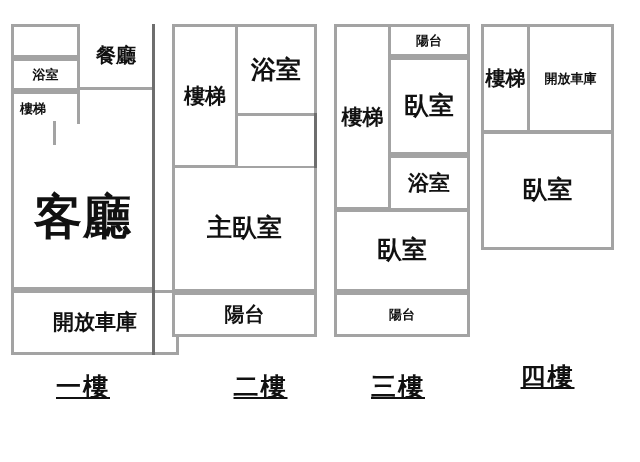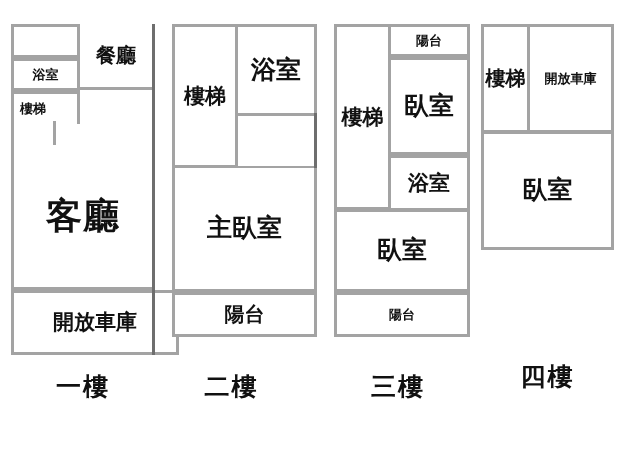--- a/index.html
+++ b/index.html
@@ -24,34 +24,35 @@
     display:flex;
     align-items:center;
     justify-content:center;
     text-align:center;
     line-height:1.05;
     color:#111111;
     font-weight:600;
   }
 
   
-  .t-xl{font-size:36px;font-weight:700;letter-spacing:1px;}
+  .t-xl{font-size:48px;font-weight:700;letter-spacing:1px;}
   .t-lg{font-size:25px;font-weight:700;}
   .t-md{font-size:21px;font-weight:700;}
   .t-sm{font-size:20px;font-weight:700;}
   .t-xs{font-size:13px;font-weight:600;}
 
   .floor-caption{
     position:absolute;
     font-size:25px;
     font-weight:700;
     color:#111111;
     text-align:center;
     letter-spacing:2px;
     white-space:nowrap;
+    text-decoration:underline;
   }
 
   
   .mask{
     position:absolute;
     background:#ffffff;
     box-sizing:border-box;
   }
   .edge-r{border-right:3px solid #6e6e6e;}
 </style>
@@ -105,21 +106,21 @@
       <span>主臥室</span>
     </div>
 
     <div class="mask" style="left:238px;top:116px;width:76px;height:50px;background:#ffffff;"></div>
     <div class="mask edge-r" style="left:314px;top:113px;width:3px;height:55px;background:transparent;"></div>
 
     <div class="room t-sm" style="left:172px;top:292px;width:145px;height:45px;">
       <span>陽台</span>
     </div>
 
-    <div class="floor-caption" style="left:159px;top:370px;width:145px;">二樓</div>
+    <div class="floor-caption" style="left:188px;top:370px;width:145px;">二樓</div>
   </div>
 
   <div class="floor">
 
     <div class="room t-md" style="left:334px;top:24px;width:57px;height:186px;">
       <span>樓梯</span>
     </div>
 
     <div class="room t-xs" style="left:388px;top:24px;width:82px;height:33px;">
       <span>陽台</span>

